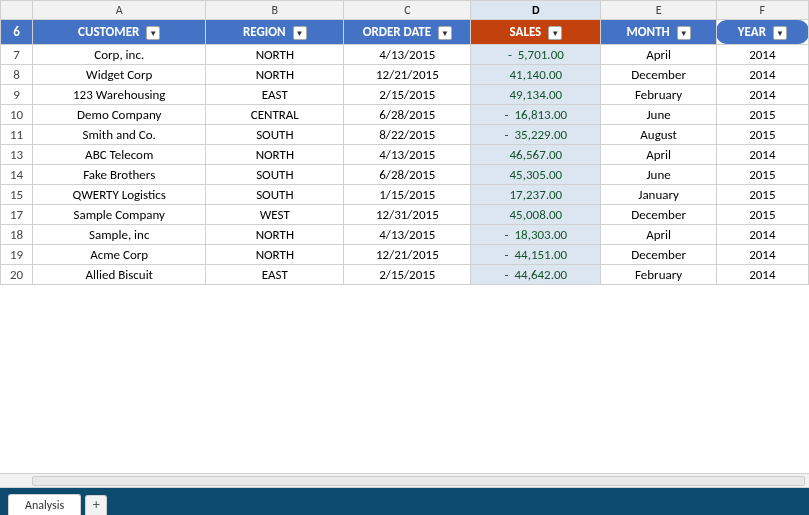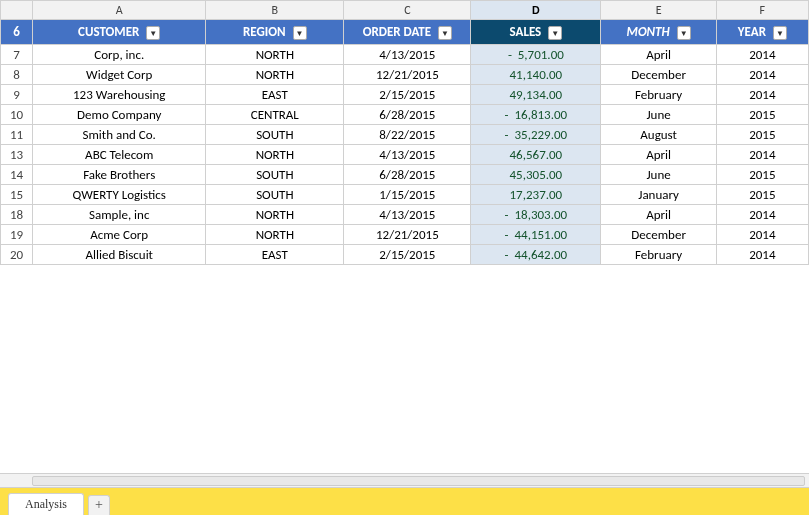--- a/index.html
+++ b/index.html
@@ -102,36 +102,35 @@
     }
 
     .data-row:nth-child(odd) td {
       background: #fff;
     }
 
     .col-a { width: 150px; }
     .col-b { width: 120px; }
     .col-c { width: 110px; }
     .col-d { width: 110px; }
-    .col-e { width: 100px; font-style: italic; }
-    .col-f { width: 80px; }
+    .col-e { width: 100px; }
+    .col-f { width: 80px; border-radius: 11px; }
 
     .sales-col {
       color: #14532d;
       background: #dce6f1 !important;
     }
 
     .tab-bar {
       height: 28px;
-      background: #fde047;
+      background: #0c4a6e;
       border-top: 1px solid #d0d0d0;
       display: flex;
       align-items: flex-end;
       padding-left: 8px;
-      font-family: Liberation Serif, serif;
     }
 
     .sheet-tab {
       padding: 3px 16px;
       background: #fff;
       border: 1px solid #d0d0d0;
       border-bottom: none;
       font-size: 12px;
       color: #333;
       cursor: pointer;
@@ -197,21 +196,21 @@
             <span class="filter-arrow"></span>
           </td>
           <td class="with-filter col-b">
             <span>REGION</span>
             <span class="filter-arrow"></span>
           </td>
           <td class="with-filter col-c">
             <span>ORDER DATE</span>
             <span class="filter-arrow"></span>
           </td>
-          <td class="with-filter col-d" style="background:#0c4a6e;">
+          <td class="with-filter col-d" style="background:#c2410c;">
             <span>SALES</span>
             <span class="filter-arrow"></span>
           </td>
           <td class="with-filter col-e">
             <span>MONTH</span>
             <span class="filter-arrow"></span>
           </td>
           <td class="with-filter col-f">
             <span>YEAR</span>
             <span class="filter-arrow"></span>
@@ -284,20 +283,29 @@
         <tr class="data-row">
           <td class="row-header-col">15</td>
           <td>QWERTY Logistics</td>
           <td>SOUTH</td>
           <td>1/15/2015</td>
           <td class="sales-col">17,237.00</td>
           <td>January</td>
           <td>2015</td>
         </tr>
         <tr class="data-row">
+          <td class="row-header-col">17</td>
+          <td>Sample Company</td>
+          <td>WEST</td>
+          <td>12/31/2015</td>
+          <td class="sales-col">45,008.00</td>
+          <td>December</td>
+          <td>2015</td>
+        </tr>
+        <tr class="data-row">
           <td class="row-header-col">18</td>
           <td>Sample, inc</td>
           <td>NORTH</td>
           <td>4/13/2015</td>
           <td class="sales-col">-&nbsp;&nbsp;18,303.00</td>
           <td>April</td>
           <td>2014</td>
         </tr>
         <tr class="data-row">
           <td class="row-header-col">19</td>

